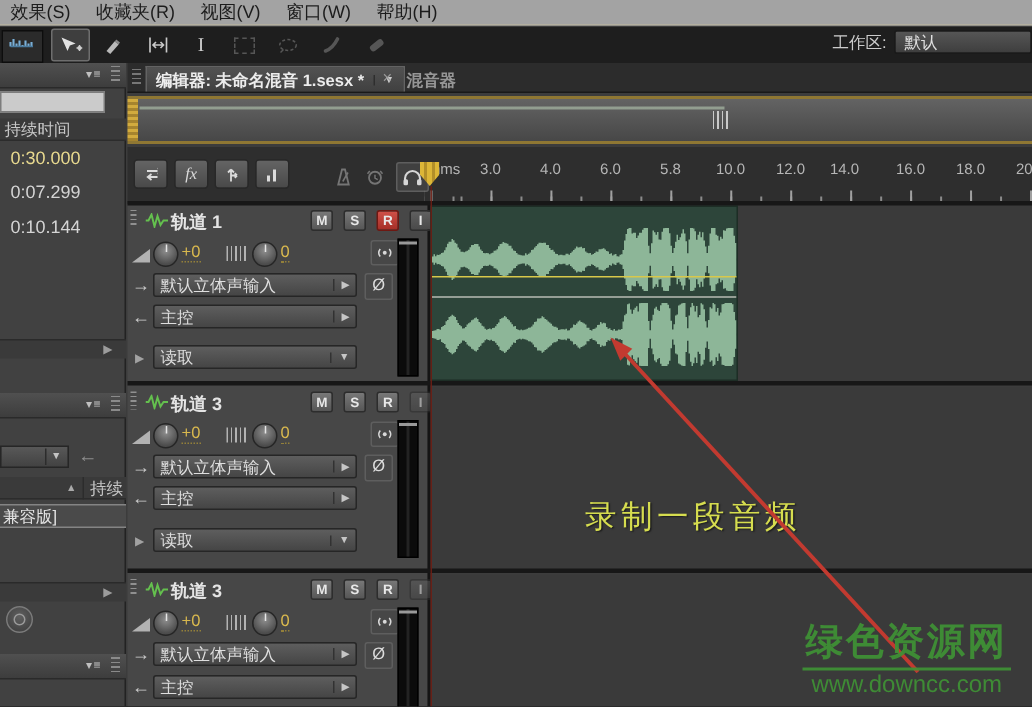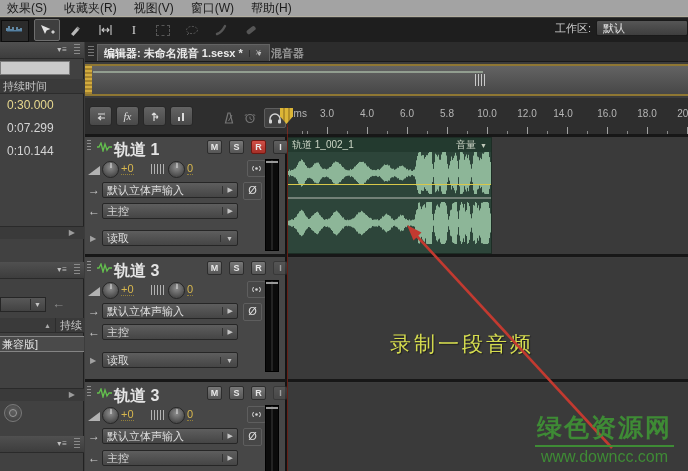--- a/index.html
+++ b/index.html
@@ -97,21 +97,21 @@
 
   
   .trackcolbg{left:85px;top:136px;width:200px;height:335px;background:#474747;}
   .colsep{left:285px;top:136px;width:2px;height:335px;background:#141414;}
   .lane{position:absolute;left:287px;width:401px;background:#3a3a3a;}
   .hdiv{position:absolute;left:85px;width:603px;height:3px;background:#171717;z-index:4;}
 
   .thead{position:absolute;left:86px;width:199px;height:117px;}
   .tgrip{position:absolute;left:1px;top:3px;width:4px;height:12px;
          background:repeating-linear-gradient(#909090 0 1px,transparent 1px 3px);}
-  .tname{position:absolute;left:28px;top:3px;font-size:16px;color:#e4e4e4;font-weight:bold;}
+  .tname{position:absolute;left:28px;top:3px;font-size:12px;color:#e4e4e4;font-weight:bold;}
   .ticonwrap{position:absolute;left:11px;top:5px;}
   .tb{position:absolute;top:3px;width:15px;height:14px;background:linear-gradient(#787878,#565656);
       border:1px solid #2d2d2d;border-radius:2px;color:#e8e8e8;font-size:9px;font-weight:bold;
       text-align:center;line-height:13px;padding:0;}
   .tb.armed{background:linear-gradient(#d05048,#a52f27);border-color:#6e1812;}
   .bM{left:121px;} .bS{left:143px;} .bR{left:165px;} .bI{left:187px;background:linear-gradient(#606060,#4a4a4a);}
   .volrow{position:absolute;left:0;top:22px;width:178px;height:20px;}
   .ramp{position:absolute;left:2px;top:7px;width:0;height:0;border-bottom:9px solid #b2b2b2;border-left:12px solid transparent;}
   .knob{position:absolute;top:2px;width:15px;height:15px;border-radius:50%;border:1px solid #262626;
         background:radial-gradient(circle at 50% 35%,#8e8e8e,#4c4c4c 72%);}
@@ -492,27 +492,20 @@
       <span class="ioarr">←</span>
       <div class="dd">
         <span>主控</span>
         <span class="dda">▶</span>
       </div>
     </div>
     <div class="meter"></div>
   </div>
 
   <div class="abs clip">
-    <div class="cliphdr">
-      <span>轨道 1_002_1</span>
-      <span class="cvol">
-        <span>音量</span>
-        <span class="cva">▼</span>
-      </span>
-    </div>
     <svg id="wavesvg" width="203" height="101" style="position:absolute;left:0;top:14px;">
       <line x1="0" y1="21" x2="203" y2="21" stroke="rgba(10,26,17,.55)"></line>
       <line x1="0" y1="71" x2="203" y2="71" stroke="rgba(10,26,17,.55)"></line>
       <path id="wpath1" stroke="#8db698" stroke-width="1" fill="none" d="M0.5 19.0V23.0M1.5 17.5V24.5M2.5 18.8V23.2M3.5 17.9V24.1M4.5 18.0V24.0M5.5 17.5V24.5M6.5 16.6V25.4M7.5 16.4V25.6M8.5 14.8V27.2M9.5 12.9V29.1M10.5 10.5V31.5M11.5 9.2V32.8M12.5 9.1V32.9M13.5 7.4V34.6M14.5 8.1V33.9M15.5 9.8V32.2M16.5 10.5V31.5M17.5 13.0V29.0M18.5 14.1V27.9M19.5 15.8V26.2M20.5 15.8V26.2M21.5 16.2V25.8M22.5 15.7V26.3M23.5 15.2V26.8M24.5 14.5V27.5M25.5 12.9V29.1M26.5 11.4V30.6M27.5 11.3V30.7M28.5 10.7V31.3M29.5 10.6V31.4M30.5 10.6V31.4M31.5 12.3V29.7M32.5 14.3V27.7M33.5 15.4V26.6M34.5 16.7V25.3M35.5 16.9V25.1M36.5 16.6V25.4M37.5 16.9V25.1M38.5 17.5V24.5M39.5 16.8V25.2M40.5 16.5V25.5M41.5 15.2V26.8M42.5 15.0V27.0M43.5 14.2V27.8M44.5 12.1V29.9M45.5 10.7V31.3M46.5 10.5V31.5M47.5 9.4V32.6M48.5 9.8V32.2M49.5 10.1V31.9M50.5 10.5V31.5M51.5 11.8V30.2M52.5 11.9V30.1M53.5 13.6V28.4M54.5 15.0V27.0M55.5 15.3V26.7M56.5 16.7V25.3M57.5 17.6V24.4M58.5 17.9V24.1M59.5 18.2V23.8M60.5 18.3V23.7M61.5 18.3V23.7M62.5 16.9V25.1M63.5 17.8V24.2M64.5 17.1V24.9M65.5 16.4V25.6M66.5 14.7V27.3M67.5 14.3V27.7M68.5 13.0V29.0M69.5 12.0V30.0M70.5 10.9V31.1M71.5 9.9V32.1M72.5 9.9V32.1M73.5 10.0V32.0M74.5 9.9V32.1M75.5 9.8V32.2M76.5 11.3V30.7M77.5 11.4V30.6M78.5 13.3V28.7M79.5 14.6V27.4M80.5 14.5V27.5M81.5 15.9V26.1M82.5 17.1V24.9M83.5 17.4V24.6M84.5 18.1V23.9M85.5 17.9V24.1M86.5 17.9V24.1M87.5 18.2V23.8M88.5 18.1V23.9M89.5 17.2V24.8M90.5 17.2V24.8M91.5 17.9V24.1M92.5 16.7V25.3M93.5 15.6V26.4M94.5 14.6V27.4M95.5 13.6V28.4M96.5 12.4V29.6M97.5 13.0V29.0M98.5 12.9V29.1M99.5 12.5V29.5M100.5 13.5V28.5M101.5 13.3V28.7M102.5 15.7V26.3M103.5 16.5V25.5M104.5 16.8V25.2M105.5 16.6V25.4M106.5 17.8V24.2M107.5 17.3V24.7M108.5 16.7V25.3M109.5 15.6V26.4M110.5 15.8V26.2M111.5 14.1V27.9M112.5 14.2V27.8M113.5 13.9V28.1M114.5 13.5V28.5M115.5 14.4V27.6M116.5 15.4V26.6M117.5 15.7V26.3M118.5 17.3V24.7M119.5 16.9V25.1M120.5 18.3V23.7M121.5 17.7V24.3M122.5 17.4V24.6M123.5 18.8V23.2M124.5 19.0V23.0M125.5 17.8V24.2M126.5 17.5V24.5M127.5 14.6V27.4M128.5 8.3V33.7M129.5 4.0V38.0M130.5 0.7V41.3M131.5 0.0V42.0M132.5 0.0V42.0M133.5 3.7V38.3M134.5 3.1V38.9M135.5 3.1V38.9M136.5 6.7V35.3M137.5 5.0V37.0M138.5 3.2V38.8M139.5 3.2V38.8M140.5 1.1V40.9M141.5 0.0V42.0M142.5 0.0V42.0M143.5 0.0V42.0M144.5 11.9V30.1M145.5 16.9V25.1M146.5 10.2V31.8M147.5 1.7V40.3M148.5 2.8V39.2M149.5 4.5V37.5M150.5 2.7V39.3M151.5 7.7V34.3M152.5 7.8V34.2M153.5 2.5V39.5M154.5 0.1V41.9M155.5 0.0V42.0M156.5 0.0V42.0M157.5 0.0V42.0M158.5 3.5V38.5M159.5 11.9V30.1M160.5 16.6V25.4M161.5 13.3V28.7M162.5 9.1V32.9M163.5 4.5V37.5M164.5 8.0V34.0M165.5 6.1V35.9M166.5 3.7V38.3M167.5 0.8V41.2M168.5 3.6V38.4M169.5 8.9V33.1M170.5 16.8V25.2M171.5 7.7V34.3M172.5 0.0V42.0M173.5 0.0V42.0M174.5 0.3V41.7M175.5 2.1V39.9M176.5 7.8V34.2M177.5 4.5V37.5M178.5 2.5V39.5M179.5 6.1V35.9M180.5 2.8V39.2M181.5 8.3V33.7M182.5 12.4V29.6M183.5 16.7V25.3M184.5 11.8V30.2M185.5 3.6V38.4M186.5 0.0V42.0M187.5 0.0V42.0M188.5 0.0V42.0M189.5 4.5V37.5M190.5 5.2V36.8M191.5 8.3V33.7M192.5 5.8V36.2M193.5 7.1V34.9M194.5 1.5V40.5M195.5 1.8V40.2M196.5 0.3V41.7M197.5 0.0V42.0M198.5 0.0V42.0M199.5 0.0V42.0M200.5 0.0V42.0M201.5 5.1V36.9M202.5 10.0V32.0"></path>
       <path id="wpath2" stroke="#8db698" stroke-width="1" fill="none" d="M0.5 68.7V73.3M1.5 68.4V73.6M2.5 68.1V73.9M3.5 67.3V74.7M4.5 67.3V74.7M5.5 67.9V74.1M6.5 66.0V76.0M7.5 65.3V76.7M8.5 64.6V77.4M9.5 62.2V79.8M10.5 61.3V80.7M11.5 59.4V82.6M12.5 58.9V83.1M13.5 57.8V84.2M14.5 58.5V83.5M15.5 59.4V82.6M16.5 61.3V80.7M17.5 63.4V78.6M18.5 64.6V77.4M19.5 65.5V76.5M20.5 67.0V75.0M21.5 66.8V75.2M22.5 66.0V76.0M23.5 64.3V77.7M24.5 63.5V78.5M25.5 62.9V79.1M26.5 61.5V80.5M27.5 61.0V81.0M28.5 60.1V81.9M29.5 59.7V82.3M30.5 60.7V81.3M31.5 62.7V79.3M32.5 63.5V78.5M33.5 65.1V76.9M34.5 65.6V76.4M35.5 67.1V74.9M36.5 67.9V74.1M37.5 67.3V74.7M38.5 67.0V75.0M39.5 67.5V74.5M40.5 66.6V75.4M41.5 66.5V75.5M42.5 65.5V76.5M43.5 64.0V78.0M44.5 63.0V79.0M45.5 60.7V81.3M46.5 60.1V81.9M47.5 59.6V82.4M48.5 58.6V83.4M49.5 59.5V82.5M50.5 60.6V81.4M51.5 61.5V80.5M52.5 62.9V79.1M53.5 64.2V77.8M54.5 65.6V76.4M55.5 65.4V76.6M56.5 67.4V74.6M57.5 67.9V74.1M58.5 68.2V73.8M59.5 67.6V74.4M60.5 68.2V73.8M61.5 67.8V74.2M62.5 67.7V74.3M63.5 67.2V74.8M64.5 66.5V75.5M65.5 66.3V75.7M66.5 65.6V76.4M67.5 64.4V77.6M68.5 62.6V79.4M69.5 62.3V79.7M70.5 60.4V81.6M71.5 60.4V81.6M72.5 60.1V81.9M73.5 58.8V83.2M74.5 59.5V82.5M75.5 60.6V81.4M76.5 61.1V80.9M77.5 62.4V79.6M78.5 63.0V79.0M79.5 63.9V78.1M80.5 65.1V76.9M81.5 65.9V76.1M82.5 65.8V76.2M83.5 66.5V75.5M84.5 68.0V74.0M85.5 67.7V74.3M86.5 67.5V74.5M87.5 67.5V74.5M88.5 67.6V74.4M89.5 67.2V74.8M90.5 68.3V73.7M91.5 68.1V73.9M92.5 66.8V75.2M93.5 66.4V75.6M94.5 64.3V77.7M95.5 64.7V77.3M96.5 63.6V78.4M97.5 62.4V79.6M98.5 61.6V80.4M99.5 62.7V79.3M100.5 63.0V79.0M101.5 63.7V78.3M102.5 64.3V77.7M103.5 66.5V75.5M104.5 66.5V75.5M105.5 68.0V74.0M106.5 68.3V73.7M107.5 67.4V74.6M108.5 67.1V74.9M109.5 66.4V75.6M110.5 64.7V77.3M111.5 64.5V77.5M112.5 62.7V79.3M113.5 63.6V78.4M114.5 63.1V78.9M115.5 63.5V78.5M116.5 66.0V76.0M117.5 67.2V74.8M118.5 66.8V75.2M119.5 68.0V74.0M120.5 68.4V73.6M121.5 67.4V74.6M122.5 68.5V73.5M123.5 68.3V73.7M124.5 67.7V74.3M125.5 67.8V74.2M126.5 67.3V74.7M127.5 62.4V79.6M128.5 58.2V83.8M129.5 57.1V84.9M130.5 50.8V91.2M131.5 50.4V91.6M132.5 54.4V87.6M133.5 57.1V84.9M134.5 54.5V87.5M135.5 53.2V88.8M136.5 52.2V89.8M137.5 55.6V86.4M138.5 50.2V91.8M139.5 50.0V92.0M140.5 50.0V92.0M141.5 50.0V92.0M142.5 50.0V92.0M143.5 50.0V92.0M144.5 62.0V80.0M145.5 68.2V73.8M146.5 61.6V80.4M147.5 57.8V84.2M148.5 53.7V88.3M149.5 52.5V89.5M150.5 54.5V87.5M151.5 55.4V86.6M152.5 51.5V90.5M153.5 50.0V92.0M154.5 50.0V92.0M155.5 50.0V92.0M156.5 50.0V92.0M157.5 51.1V90.9M158.5 53.5V88.5M159.5 61.9V80.1M160.5 67.7V74.3M161.5 64.2V77.8M162.5 58.3V83.7M163.5 57.6V84.4M164.5 51.7V90.3M165.5 51.0V91.0M166.5 50.3V91.7M167.5 50.0V92.0M168.5 50.0V92.0M169.5 59.4V82.6M170.5 66.9V75.1M171.5 58.4V83.6M172.5 52.8V89.2M173.5 50.0V92.0M174.5 51.8V90.2M175.5 55.6V86.4M176.5 52.0V90.0M177.5 59.5V82.5M178.5 58.0V84.0M179.5 50.1V91.9M180.5 51.0V91.0M181.5 54.1V87.9M182.5 62.2V79.8M183.5 66.3V75.7M184.5 61.3V80.7M185.5 52.9V89.1M186.5 53.6V88.4M187.5 50.0V92.0M188.5 50.9V91.1M189.5 55.8V86.2M190.5 53.3V88.7M191.5 58.4V83.6M192.5 56.4V85.6M193.5 50.8V91.2M194.5 50.7V91.3M195.5 50.0V92.0M196.5 50.0V92.0M197.5 50.0V92.0M198.5 50.0V92.0M199.5 50.0V92.0M200.5 50.8V91.2M201.5 56.0V86.0M202.5 61.5V80.5"></path>
       <line x1="0" y1="46" x2="203" y2="46" stroke="#b9bdb4" stroke-width="1"></line>
     </svg>
     <div class="envline" style="top:46px;background:#d8c84a;"></div>
   </div>
 

